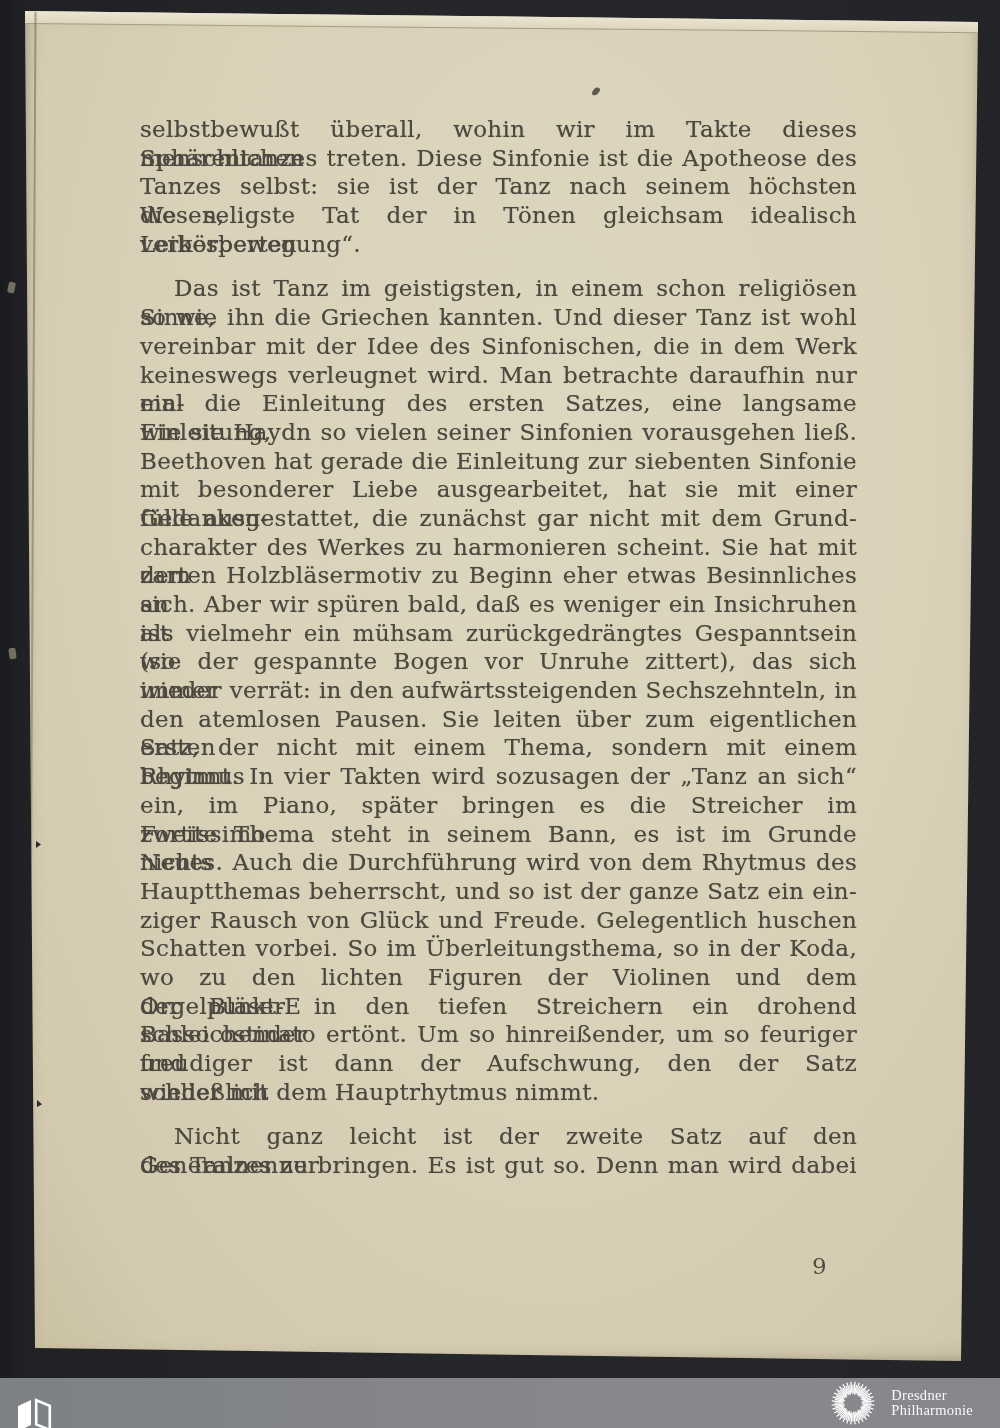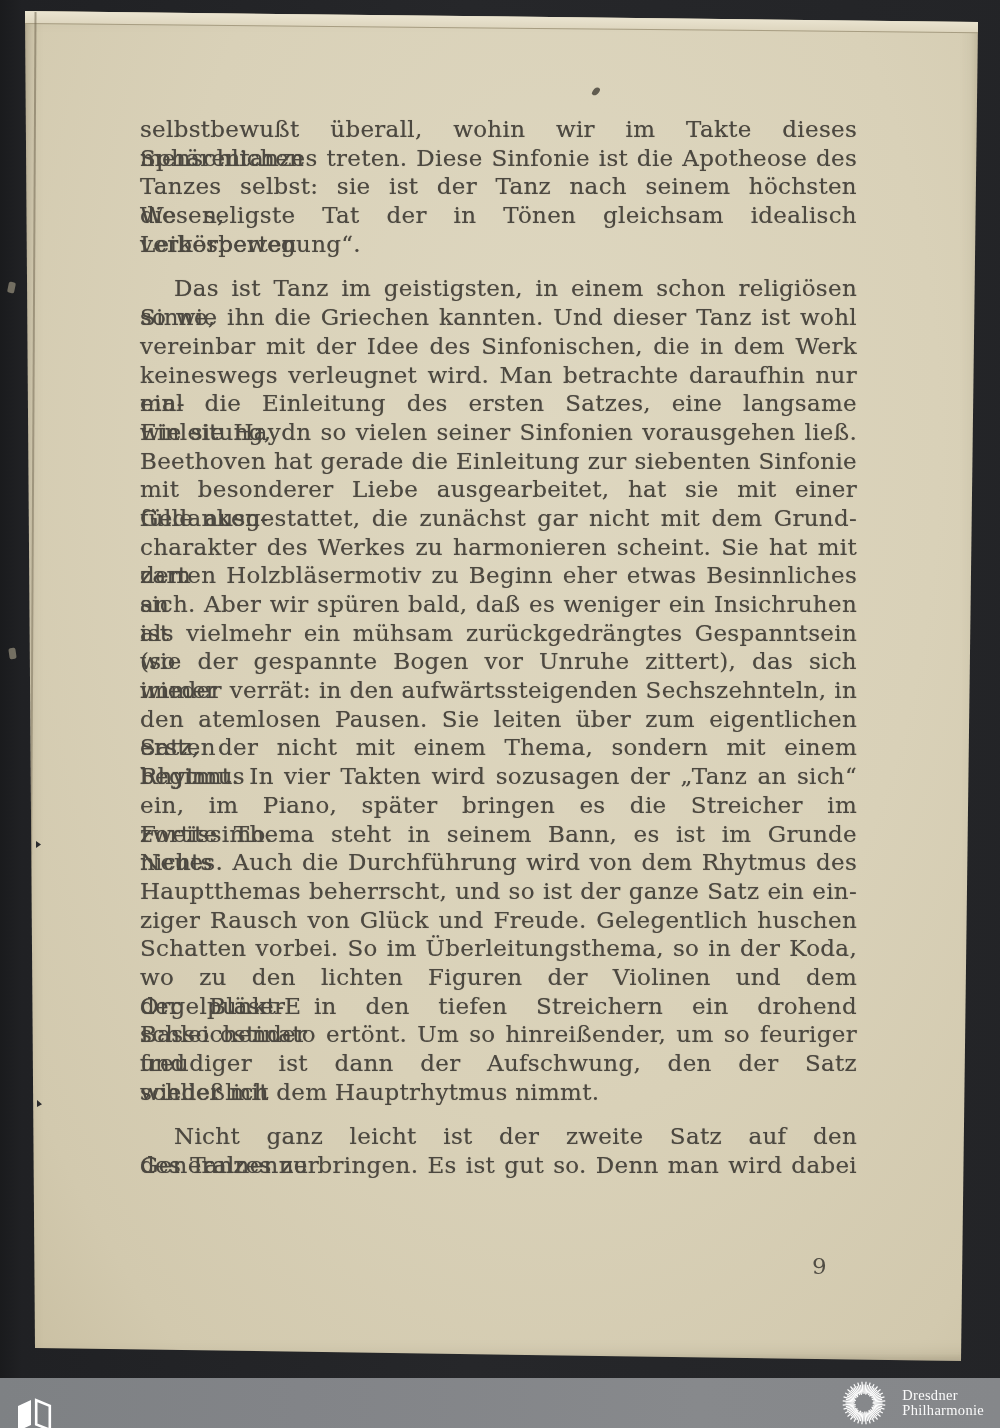--- a/index.html
+++ b/index.html
@@ -42,21 +42,21 @@
   .page-number{position:absolute;left:792px;top:1245px;font-size:23px;color:#514d44;}
   
   .footer{position:absolute;left:0;bottom:0;width:1000px;height:50px;
         background:linear-gradient(90deg,#7e8184 0%,#828488 30%,#87898c 70%,#85878a 100%);
         font-family:"Liberation Sans",sans-serif;color:#fff;}
   .footer-left{position:absolute;left:16px;top:17px;display:flex;align-items:flex-start;flex-direction:column;}
   .slub-icon{margin-top:3px;margin-right:14px;}
   .slub-text{display:flex;flex-direction:column;}
   .slub-wordmark{font-size:29px;font-weight:bold;letter-spacing:1px;line-height:27px;}
   .slub-tagline{font-size:20px;font-weight:bold;letter-spacing:.2px;margin-top:1px;}
-  .footer-right{position:absolute;right:16px;top:0;height:50px;display:flex;align-items:center;}
+  .footer-right{position:absolute;right:27px;top:0;height:50px;display:flex;align-items:center;}
   .phil-logo{margin-right:14px;}
   .phil-name{font-family:"Liberation Serif",serif;font-size:14.5px;line-height:15.5px;
         color:#fafafa;letter-spacing:.3px;}
 </style>
 </head>
 <body>
 
 <div class="stage">
 
   <div class="spine-mark sm1"></div>

